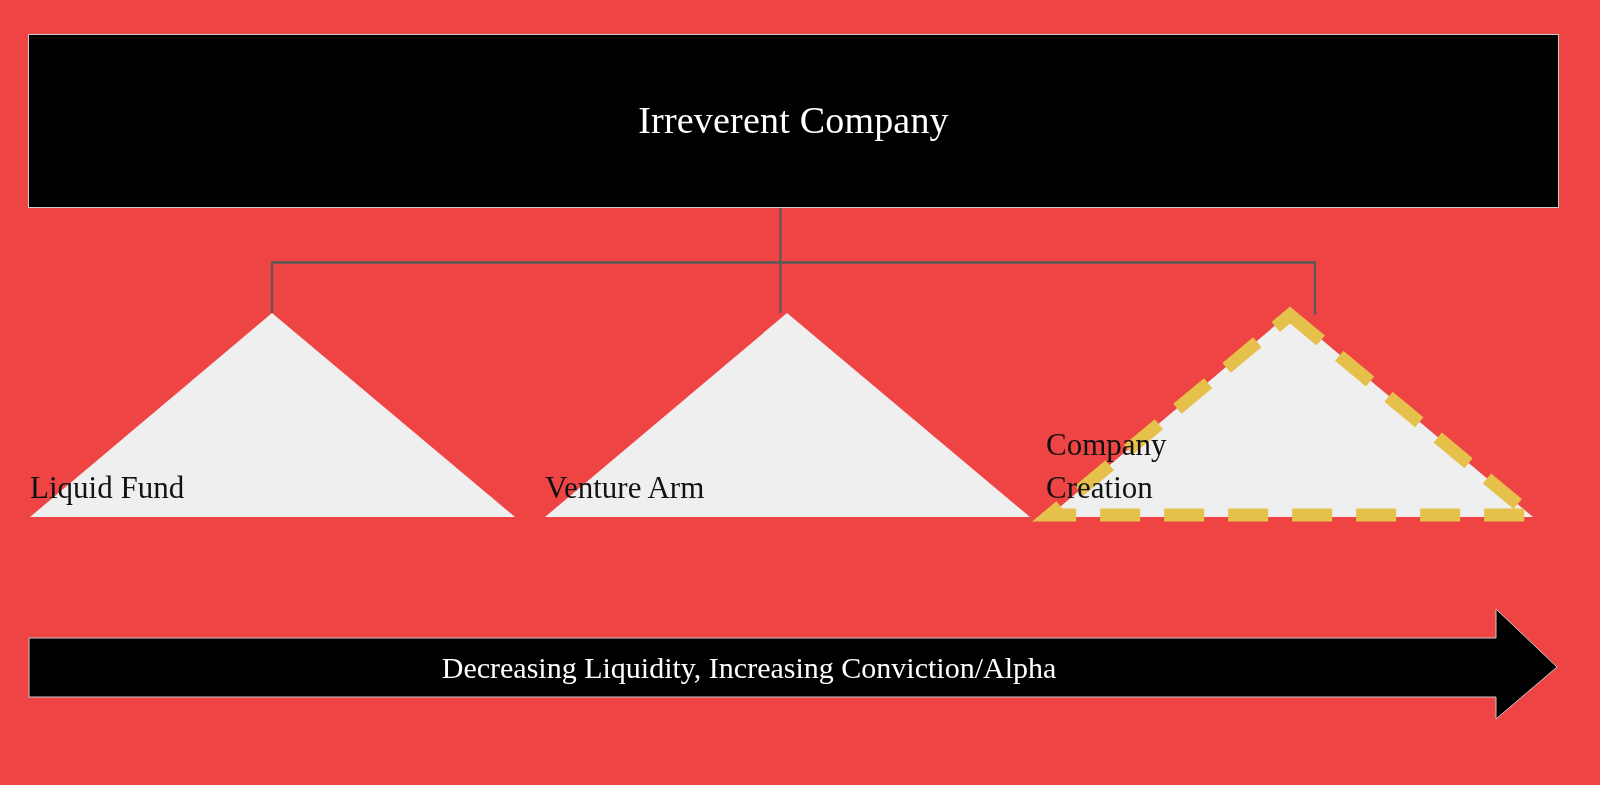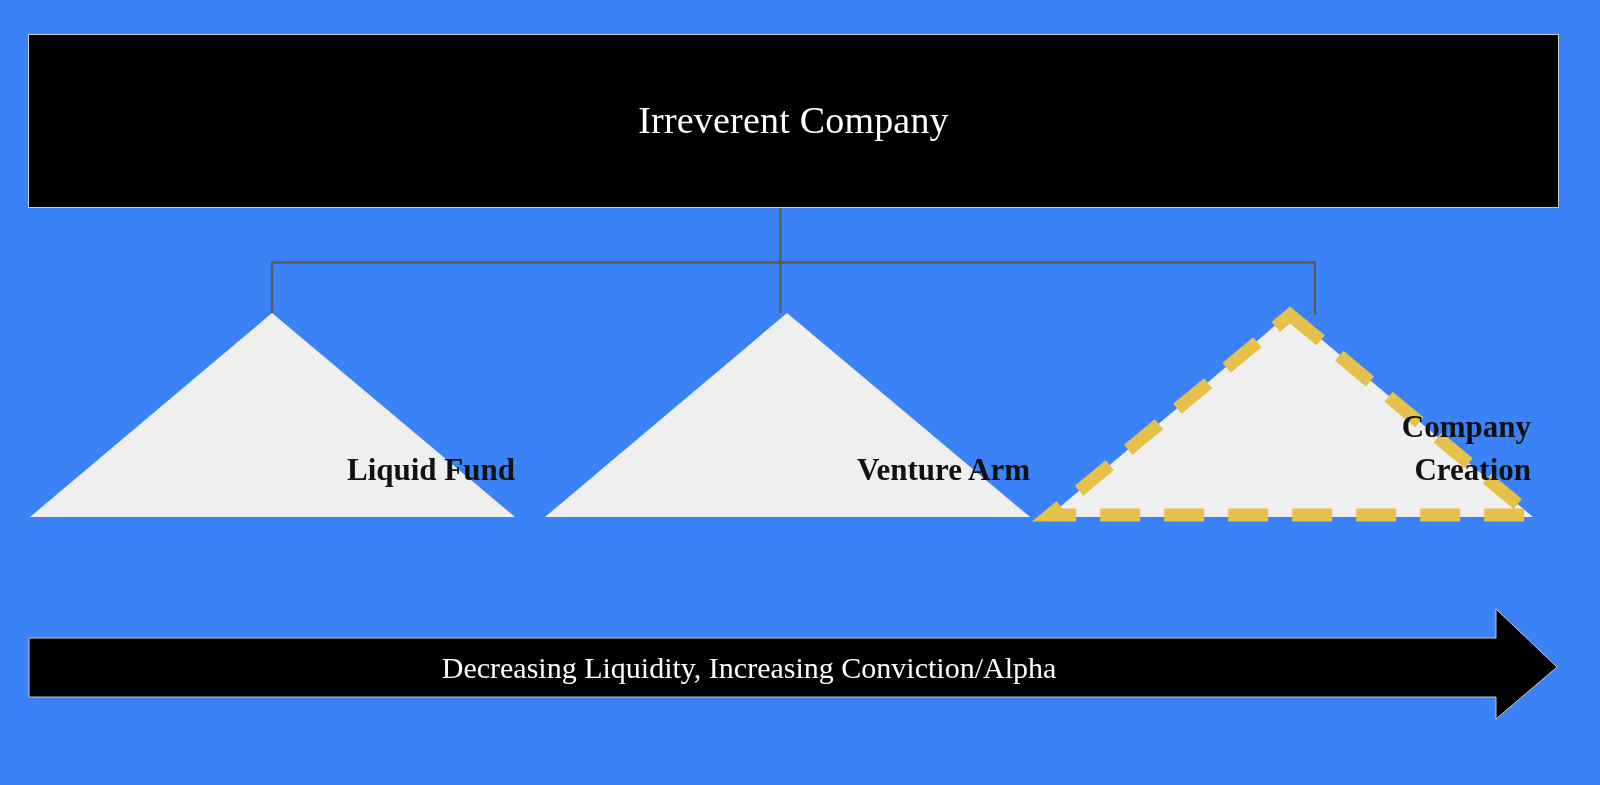--- a/index.html
+++ b/index.html
@@ -9,21 +9,21 @@
     background: #ffffff;
   }
   body {
     font-family: "Liberation Serif", "DejaVu Serif", serif;
     -webkit-font-smoothing: antialiased;
   }
   #stage {
     position: relative;
     width: 1600px;
     height: 785px;
-    background: #3b82f6;
+    background: #ef4444;
     overflow: hidden;
   }
   #diagram-svg {
     position: absolute;
     left: 0;
     top: 0;
     width: 1600px;
     height: 785px;
     display: block;
   }
@@ -43,27 +43,28 @@
     color: #ffffff;
     font-size: 38px;
     line-height: 1.1;
     letter-spacing: 0.2px;
     font-weight: 400;
     text-align: center;
     white-space: nowrap;
   }
   .tri-label {
     position: absolute;
-    text-align: right;
+    text-align: left;
     color: #111111;
     font-size: 31px;
     line-height: 43px;
-    font-weight: 700;
+    font-weight: 400;
     white-space: pre-line;
     pointer-events: none;
+    margin-top: 18px;
   }
   #label-liquid-fund {
     left: 30px;
     top: 448px;
     width: 485px;
   }
   #label-venture-arm {
     left: 545px;
     top: 448px;
     width: 485px;

